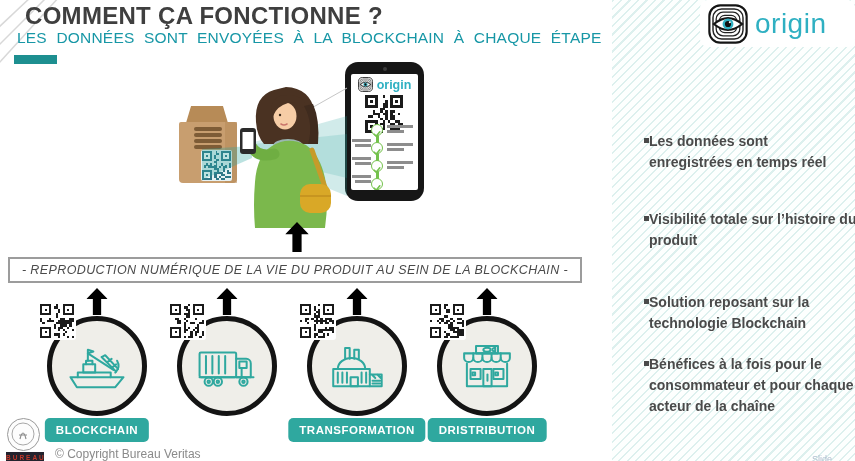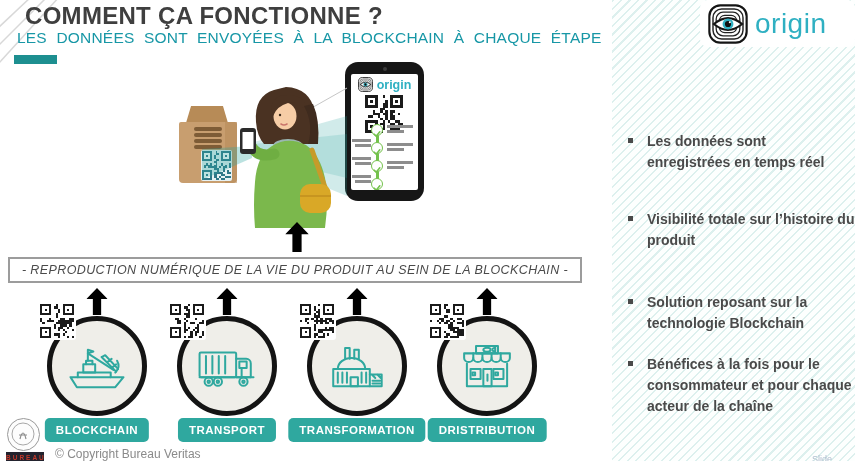--- a/index.html
+++ b/index.html
@@ -3,21 +3,21 @@
 <meta charset="utf-8">
 <style>
   html,body{margin:0;padding:0;background:#fff;}
   .slide{position:relative;width:855px;height:461px;background:#fff;overflow:hidden;
          font-family:"Liberation Sans",sans-serif;}
 
   
   .panel{position:absolute;left:612px;top:0;width:243px;height:461px;
          background-color:#fdfffe;
          background-image:repeating-linear-gradient(135deg,var(--stripe-teal,#ddf0ee) 0 1.5px,transparent 1.5px 6px);}
-  .bullet{position:absolute;left:16px;display:flex;gap:14px;}
+  .bullet{position:absolute;left:32px;display:flex;gap:0;}
   .bullet .bullet-marker{flex:0 0 auto;width:5px;height:5px;margin-top:7px;background:var(--text-gray,#4a4a4a);}
   .bullet .bullet-text{font-size:14px;font-weight:bold;color:var(--text-gray,#4a4a4a);line-height:1.5;}
   .bullet.b1{top:131px}.bullet.b1 .bullet-text{width:180px}
   .bullet.b2{top:209px}.bullet.b2 .bullet-text{width:232px}
   .bullet.b3{top:292px}.bullet.b3 .bullet-text{width:210px}
   .bullet.b4{top:354px}.bullet.b4 .bullet-text{width:220px}
 
   
   .logo-patch{position:absolute;left:700px;top:0;width:155px;height:47px;background:#fff;
               border-radius:8px;display:flex;align-items:center;}
@@ -518,21 +518,20 @@
           <rect x="0" y="0" width="5" height="5" fill="#1b1b1b"></rect>
           <rect x="1" y="1" width="3" height="3" fill="#fff"></rect>
           <rect x="2" y="2" width="1" height="1" fill="#1b1b1b"></rect>
           <rect x="10" y="0" width="5" height="5" fill="#1b1b1b"></rect>
           <rect x="11" y="1" width="3" height="3" fill="#fff"></rect>
           <rect x="12" y="2" width="1" height="1" fill="#1b1b1b"></rect>
           <rect x="0" y="10" width="5" height="5" fill="#1b1b1b"></rect>
           <rect x="1" y="11" width="3" height="3" fill="#fff"></rect>
           <rect x="2" y="12" width="1" height="1" fill="#1b1b1b"></rect>
         </svg></div>
-    <div class="stage-label">TRANSPORT</div>
   </div>
 
   <div class="stage s3">
     <svg class="arrow-up" viewBox="0 0 22 28">
         <use href="#sym-arrow" xlink:href="#sym-arrow"></use>
       </svg>
     <div class="circle">
       <svg class="stage-icon" viewBox="0 0 70 52">
         <path d="M22 16 V4 h5 V16 M32 16 V6 h5 V16"></path>
         <path d="M14 27 a15 12 0 0 1 30 0"></path>

